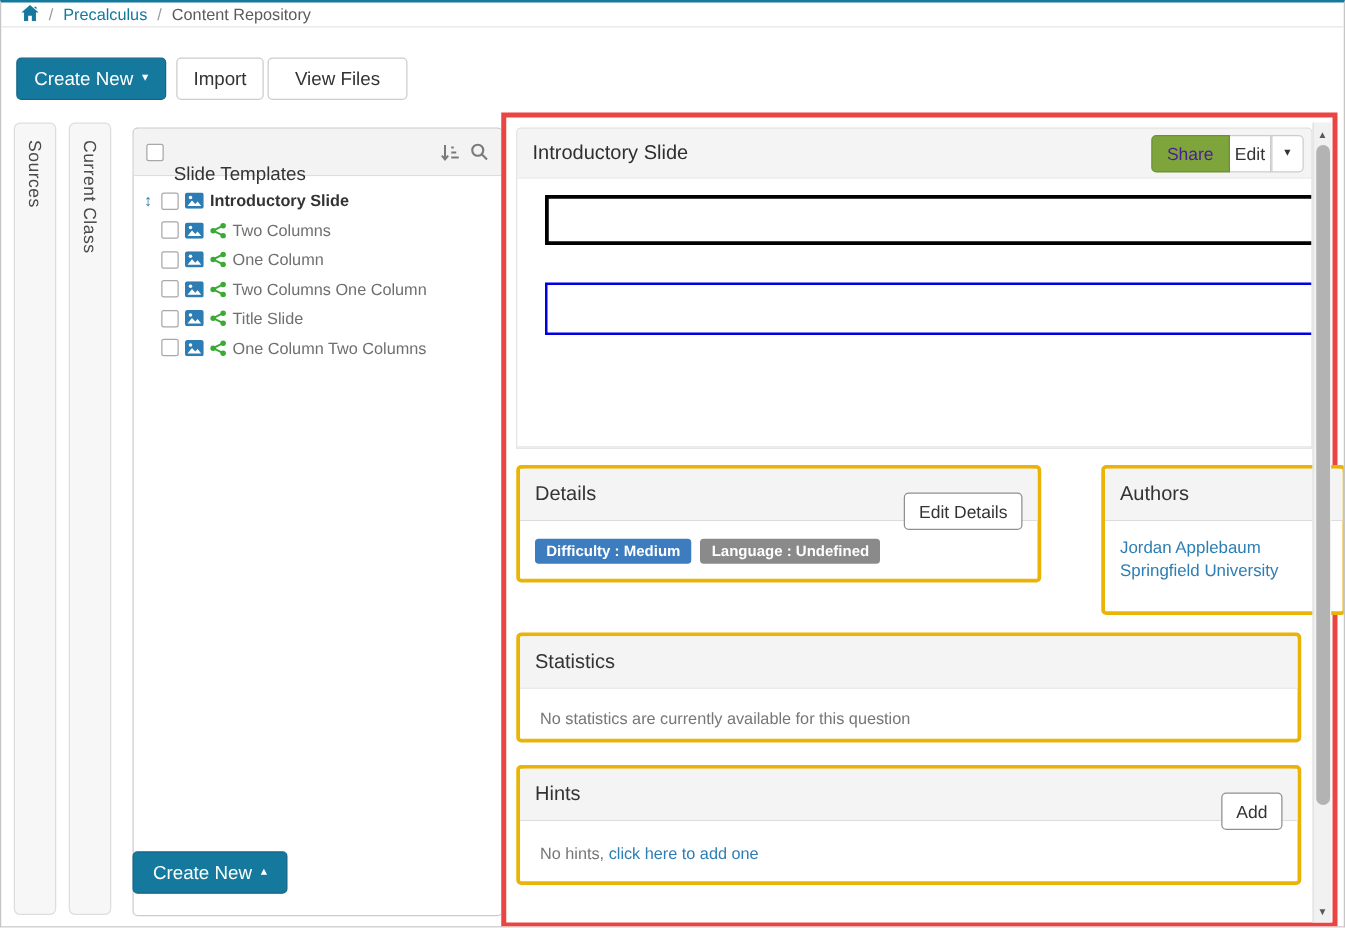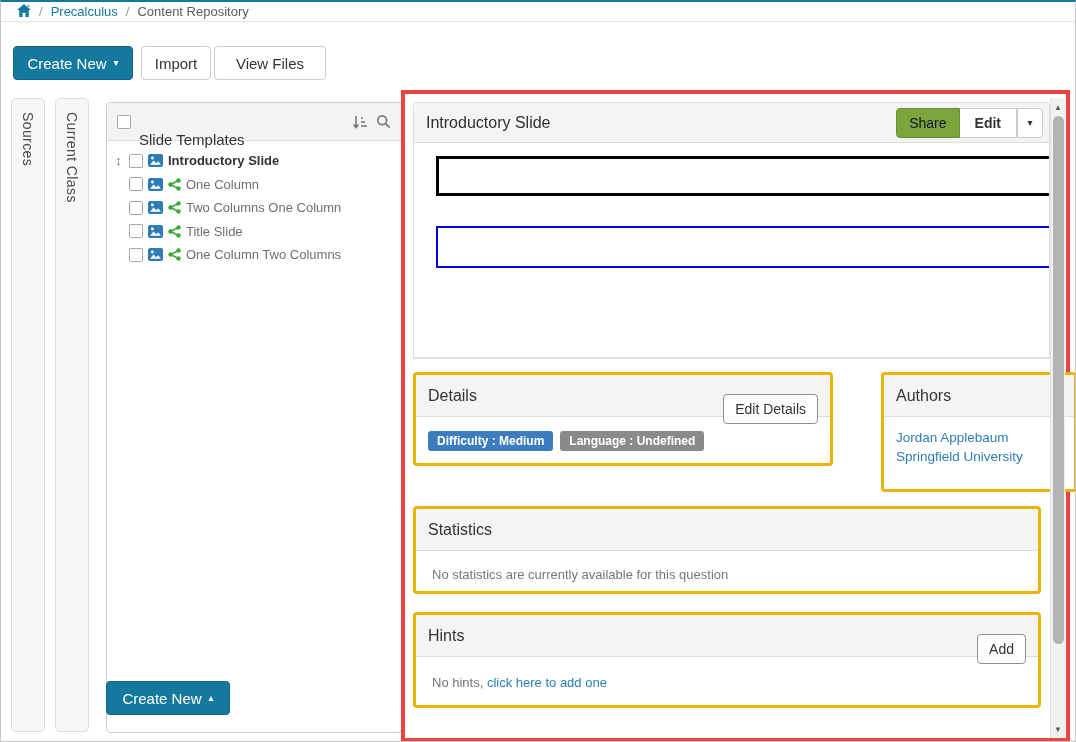--- a/index.html
+++ b/index.html
@@ -54,25 +54,25 @@
   .bottom-create { position:absolute; left:105px; top:679px; width:124px; gap:7px; }
   
   .hl-panel { position:absolute; left:400px; top:88px; width:669px; height:652px;
     border:4px solid #ea4543; background:#fff; }
   .qpanel { position:absolute; left:8px; top:8px; width:637px;
     border:1px solid #ddd; border-radius:4px 4px 0 0; background:#fff; }
   .qhead { height:40px; background:#f4f4f4; border-bottom:1px solid #ddd;
     border-radius:4px 4px 0 0; display:flex; align-items:center; padding:0 6px 0 12px; }
   .qtitle { font-size:16px; color:#2f2f2f; flex:1; }
   .btn-group { display:flex; height:30px; }
-  .bg-share { background:#7ea43c; color:#0f172a; border:1px solid #6d8f31;
+  .bg-share { background:#7ea43c; color:#4c1d95; border:1px solid #6d8f31;
     border-radius:4px 0 0 4px; padding:0 12px; display:flex; align-items:center;
     font-size:14px; cursor:pointer; }
   .bg-edit { background:#fff; color:#333; border:1px solid #ccc; border-left:none;
-    padding:0 15px; display:flex; align-items:center; font-size:14px; cursor:pointer;font-weight:bold; }
+    padding:0 4px; display:flex; align-items:center; font-size:14px; cursor:pointer; }
   .bg-caret { background:#fff; color:#333; border:1px solid #ccc; border-left:1px solid #ccc;
     width:26px; display:flex; align-items:center; justify-content:center;
     border-radius:0 4px 4px 0; cursor:pointer; }
   .qbody { position:relative; height:215px; background:#fff; overflow:hidden;
     border-bottom:1px solid #e2e2e2; }
   .slide-box-black { position:absolute; left:22px; top:13px; right:-4px; height:40px;
     border:3px solid #000; background:#fff; }
   .slide-box-blue { position:absolute; left:22px; top:83px; right:-3px; height:42px;
     border:2px solid #0000e0; background:#fff; }
   
@@ -166,20 +166,39 @@
         <span class="ico">
           <svg width="15" height="13" viewBox="0 0 15 13">
               <rect width="15" height="13" rx="2" fill="#2e7cb4"></rect>
               <circle cx="4.4" cy="4" r="1.4" fill="#fff"></circle>
               <path d="M2 10.8 L5.6 6.4 L8.2 9.2 L10.1 7.2 L13 10.8 Z" fill="#fff"></path>
             </svg>
         </span>
         <span class="row-label">Introductory Slide</span>
       </div>
 
+      <div class="tree-row">
+        <span class="cb"></span>
+        <span class="ico">
+          <svg width="15" height="13" viewBox="0 0 15 13">
+              <rect width="15" height="13" rx="2" fill="#2e7cb4"></rect>
+              <circle cx="4.4" cy="4" r="1.4" fill="#fff"></circle>
+              <path d="M2 10.8 L5.6 6.4 L8.2 9.2 L10.1 7.2 L13 10.8 Z" fill="#fff"></path>
+            </svg>
+        </span>
+        <span class="ico">
+          <svg width="13" height="13" viewBox="0 0 13 13">
+              <path d="M2.5 6.5 L10.5 2.5 M2.5 6.5 L10.5 10.5" stroke="#3aaa35" stroke-width="1.6"></path>
+              <circle cx="10.5" cy="2.5" r="2.2" fill="#3aaa35"></circle>
+              <circle cx="2.5" cy="6.5" r="2.2" fill="#3aaa35"></circle>
+              <circle cx="10.5" cy="10.5" r="2.2" fill="#3aaa35"></circle>
+            </svg>
+        </span>
+        <span class="row-label">Two Columns</span>
+      </div>
 
       <div class="tree-row">
         <span class="cb"></span>
         <span class="ico">
           <svg width="15" height="13" viewBox="0 0 15 13">
               <rect width="15" height="13" rx="2" fill="#2e7cb4"></rect>
               <circle cx="4.4" cy="4" r="1.4" fill="#fff"></circle>
               <path d="M2 10.8 L5.6 6.4 L8.2 9.2 L10.1 7.2 L13 10.8 Z" fill="#fff"></path>
             </svg>
         </span>

